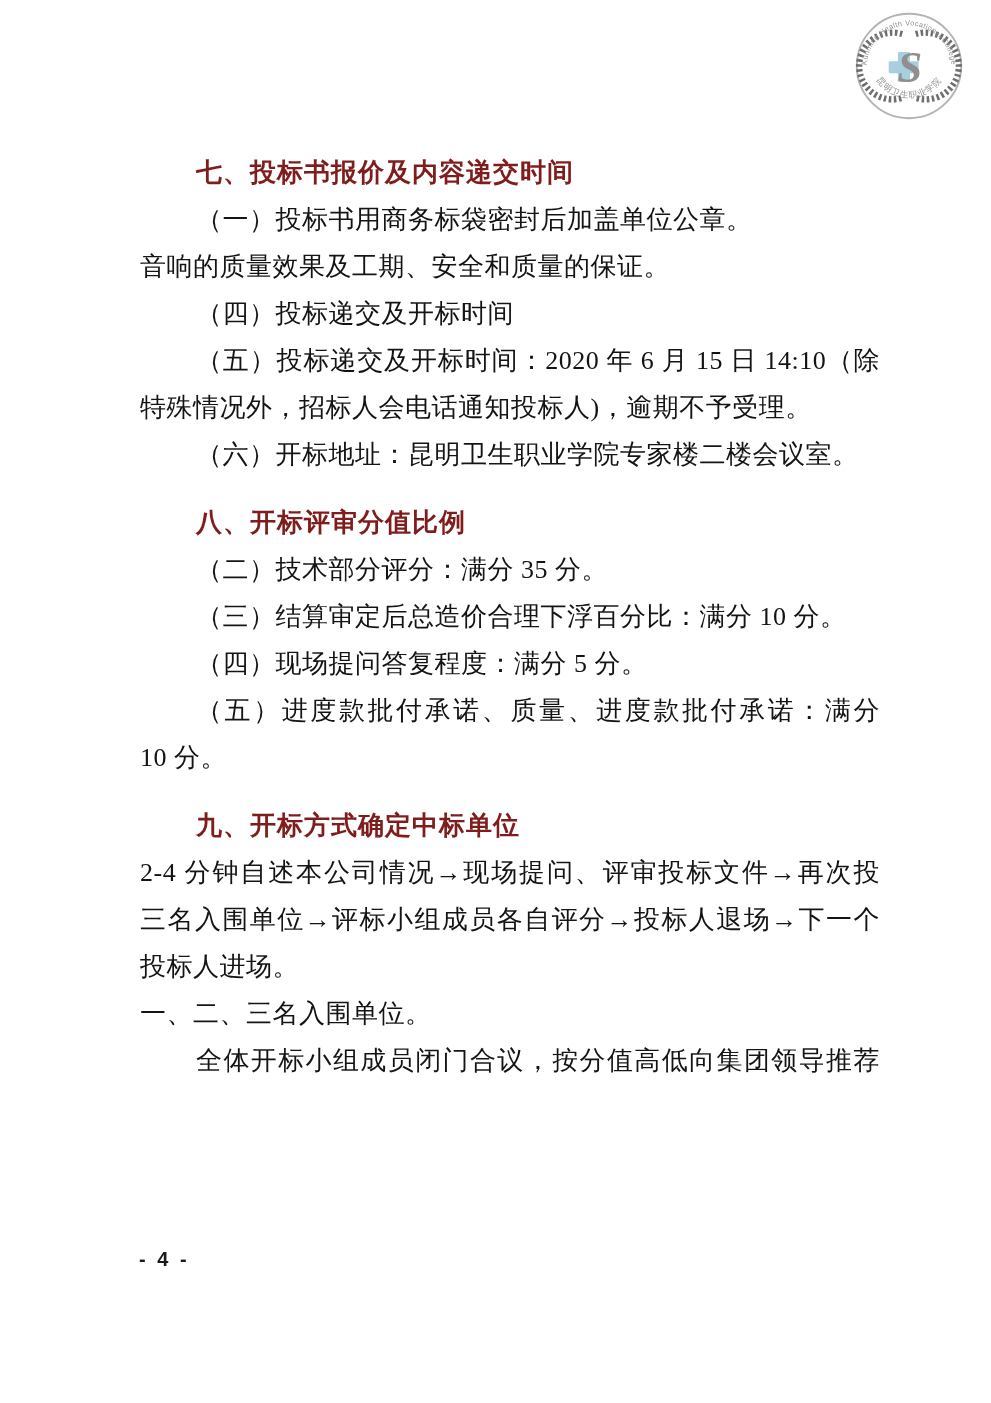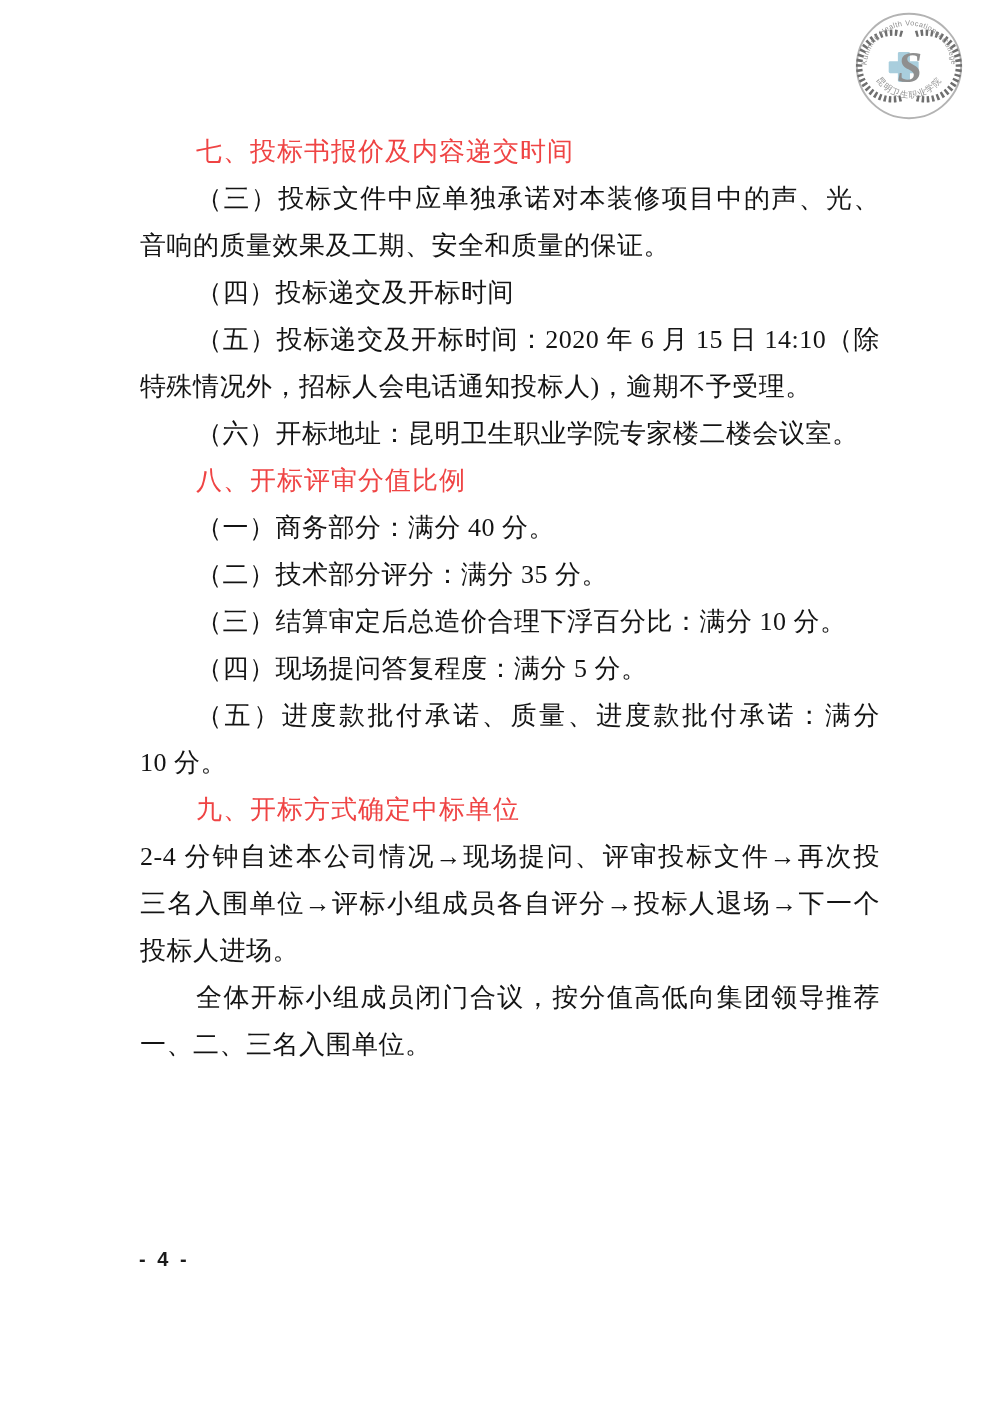--- a/index.html
+++ b/index.html
@@ -27,23 +27,24 @@
   }
   .line {
     height: 47px;
     line-height: 47px;
     font-size: 26px;
     letter-spacing: 0.5px;
     white-space: nowrap;
   }
   .line.heading {
     font-family: "Liberation Sans", sans-serif;
-    font-weight: 400;
+    font-weight: 700;
     letter-spacing: 1px;
-    color: #ef4444;
+    color: #7f1d1d;
+    margin-top: 21px;
   }
   .line.indent { text-indent: 56px; }
   .line.stretch {
     white-space: normal;
     text-align: justify;
     text-align-last: justify;
     text-justify: inter-character;
   }
   .page-number {
     position: absolute;
@@ -99,36 +100,35 @@
         <textPath href="#topArc" startOffset="50%" text-anchor="middle">Kunming Health Vocational College</textPath>
       </text>
       <text class="seal-cjk" fill="#8e8e8e">
         <textPath href="#bottomArc" startOffset="50%" text-anchor="middle">昆明卫生职业学院</textPath>
       </text>
     </svg>
   </div>
 
   <div class="textblock" id="lines">
       <div class="line heading indent">七、投标书报价及内容递交时间</div>
-      <div class="line body indent stretch">（三）投标文件中应单独承诺对本装修项目中的声、光、</div>
+      <div class="line body indent">（一）投标书用商务标袋密封后加盖单位公章。</div>
       <div class="line body">音响的质量效果及工期、安全和质量的保证。</div>
       <div class="line body indent">（四）投标递交及开标时间</div>
       <div class="line body indent stretch">（五）投标递交及开标时间：2020 年 6 月 15 日 14:10（除</div>
       <div class="line body">特殊情况外，招标人会电话通知投标人)，逾期不予受理。</div>
       <div class="line body indent">（六）开标地址：昆明卫生职业学院专家楼二楼会议室。</div>
       <div class="line heading indent">八、开标评审分值比例</div>
-      <div class="line body indent">（一）商务部分：满分 40 分。</div>
       <div class="line body indent">（二）技术部分评分：满分 35 分。</div>
       <div class="line body indent">（三）结算审定后总造价合理下浮百分比：满分 10 分。</div>
       <div class="line body indent">（四）现场提问答复程度：满分 5 分。</div>
       <div class="line body indent stretch">（五）进度款批付承诺、质量、进度款批付承诺：满分</div>
       <div class="line body">10 分。</div>
       <div class="line heading indent">九、开标方式确定中标单位</div>
       <div class="line body stretch">2-4 分钟自述本公司情况→现场提问、评审投标文件→再次投</div>
       <div class="line body stretch">三名入围单位→评标小组成员各自评分→投标人退场→下一个</div>
       <div class="line body">投标人进场。</div>
+      <div class="line body">一、二、三名入围单位。</div>
       <div class="line body indent stretch">全体开标小组成员闭门合议，按分值高低向集团领导推荐</div>
-      <div class="line body">一、二、三名入围单位。</div>
     </div>
 
   <div class="page-number">- 4 -</div>
 
 </div>
 
 </body></html>

